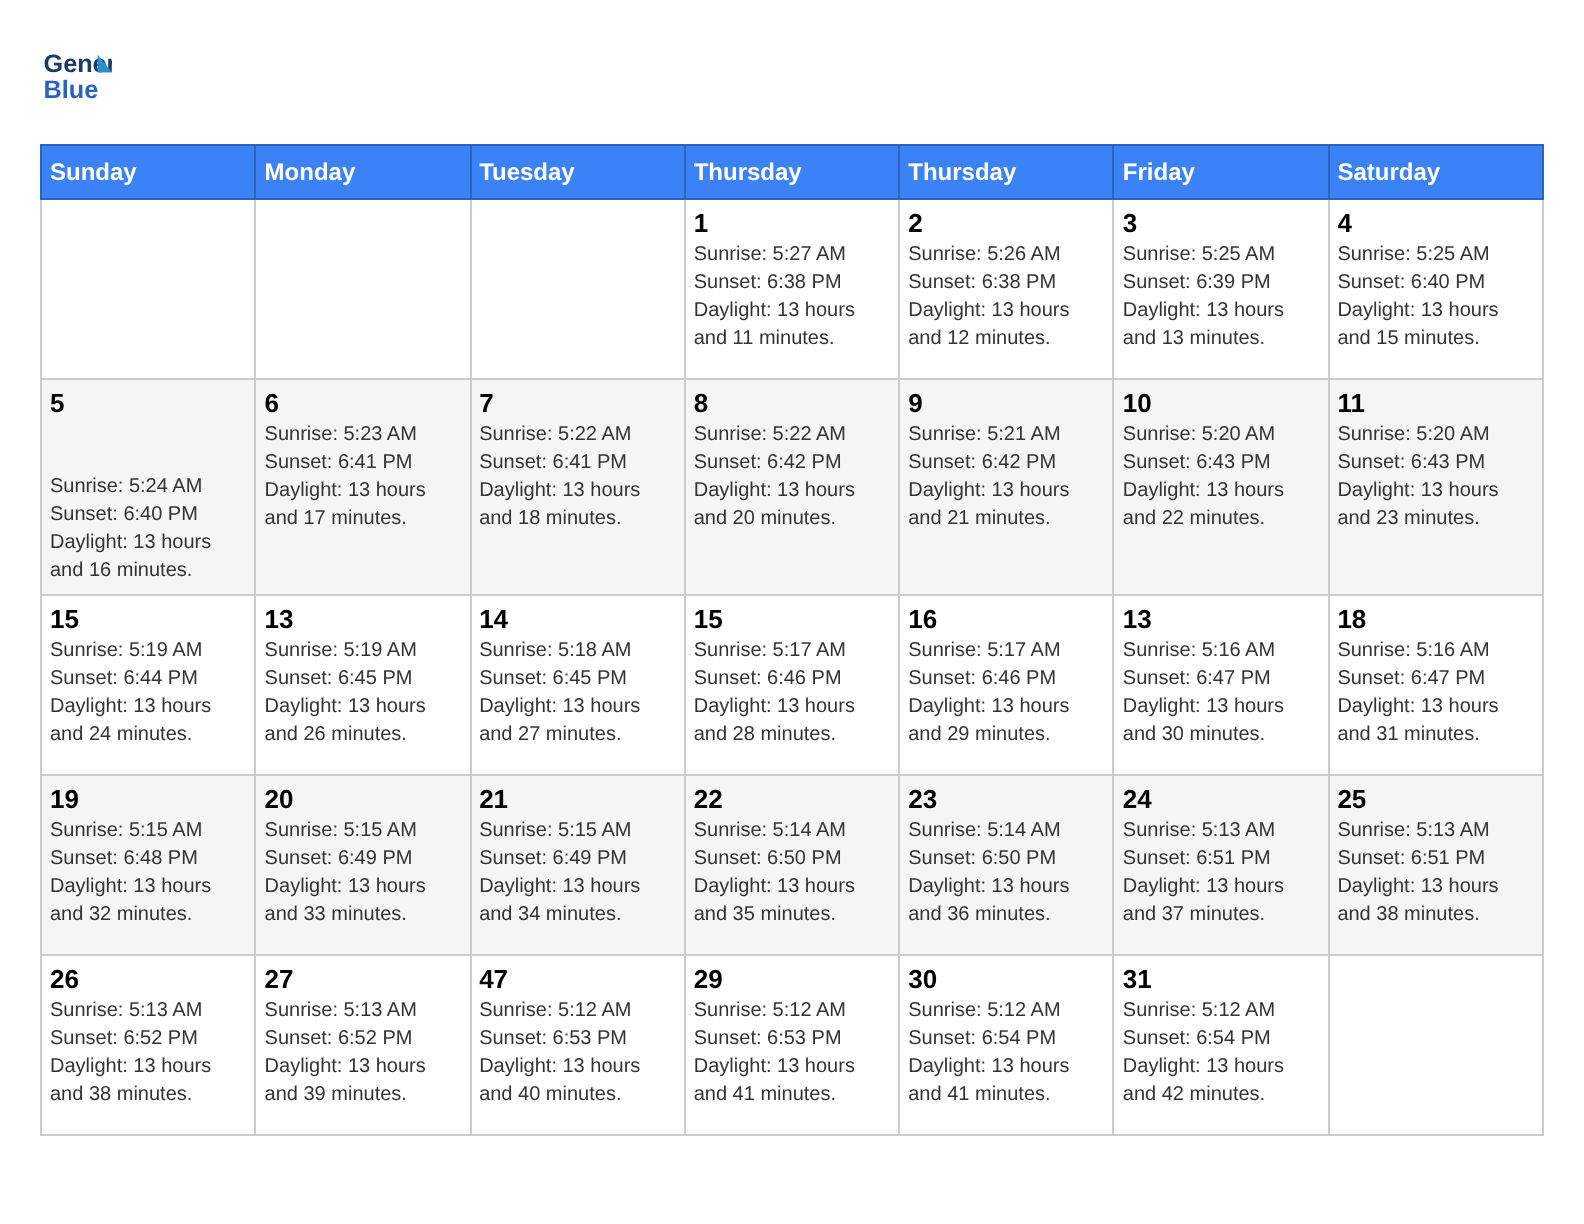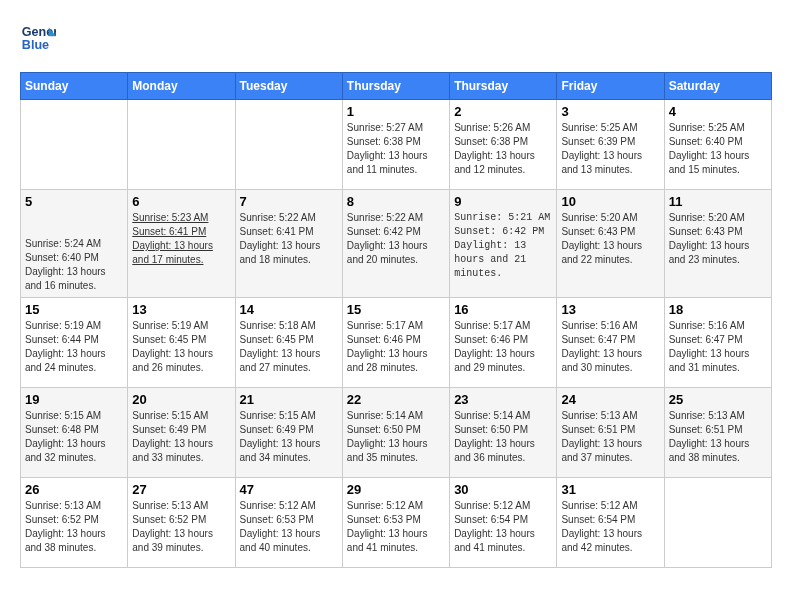--- a/index.html
+++ b/index.html
@@ -142,39 +142,39 @@
       </tr>
       <tr>
         <td>
           <div class="day-number">5</div>
           <div class="day-info" style="white-space: pre-line; margin-top: 28px;">Sunrise: 5:24 AM
 Sunset: 6:40 PM
 Daylight: 13 hours and 16 minutes.</div>
         </td>
         <td>
           <div class="day-number">6</div>
-          <div class="day-info" style="white-space: pre-line; text-decoration: underline;">Sunrise: 5:23 AM
+          <div class="day-info" style="white-space: pre-line;">Sunrise: 5:23 AM
 Sunset: 6:41 PM
 Daylight: 13 hours and 17 minutes.</div>
         </td>
         <td>
           <div class="day-number">7</div>
           <div class="day-info" style="white-space: pre-line;">Sunrise: 5:22 AM
 Sunset: 6:41 PM
 Daylight: 13 hours and 18 minutes.</div>
         </td>
         <td>
           <div class="day-number">8</div>
           <div class="day-info" style="white-space: pre-line;">Sunrise: 5:22 AM
 Sunset: 6:42 PM
 Daylight: 13 hours and 20 minutes.</div>
         </td>
         <td>
           <div class="day-number">9</div>
-          <div class="day-info" style="white-space: pre-line; font-family: Liberation Mono, monospace;">Sunrise: 5:21 AM
+          <div class="day-info" style="white-space: pre-line;">Sunrise: 5:21 AM
 Sunset: 6:42 PM
 Daylight: 13 hours and 21 minutes.</div>
         </td>
         <td>
           <div class="day-number">10</div>
           <div class="day-info" style="white-space: pre-line;">Sunrise: 5:20 AM
 Sunset: 6:43 PM
 Daylight: 13 hours and 22 minutes.</div>
         </td>
         <td>

